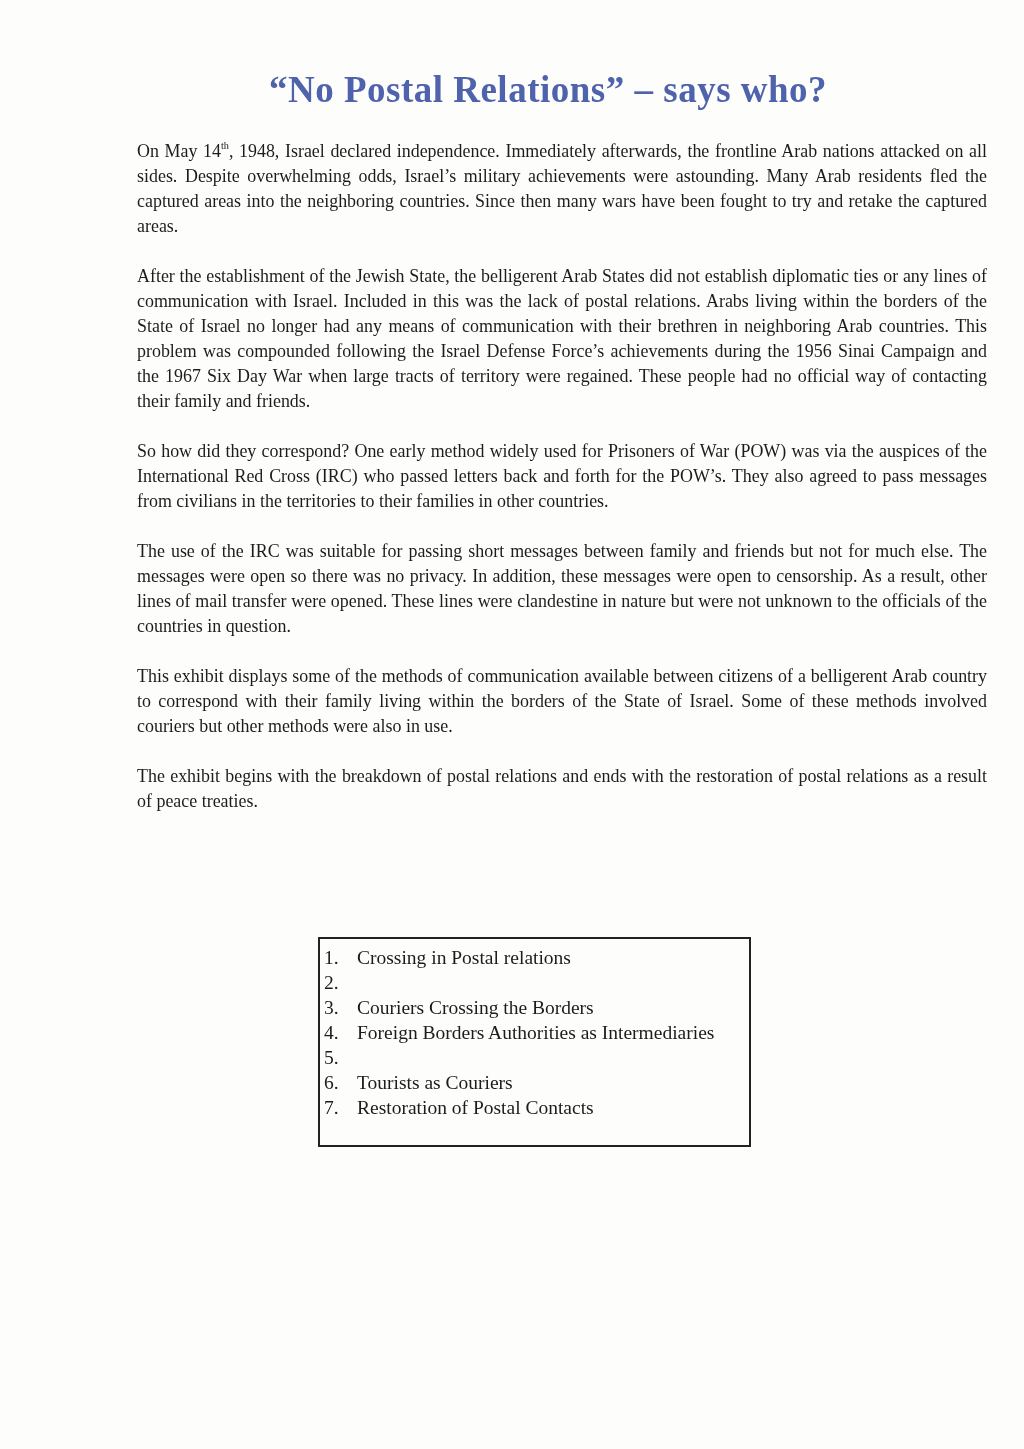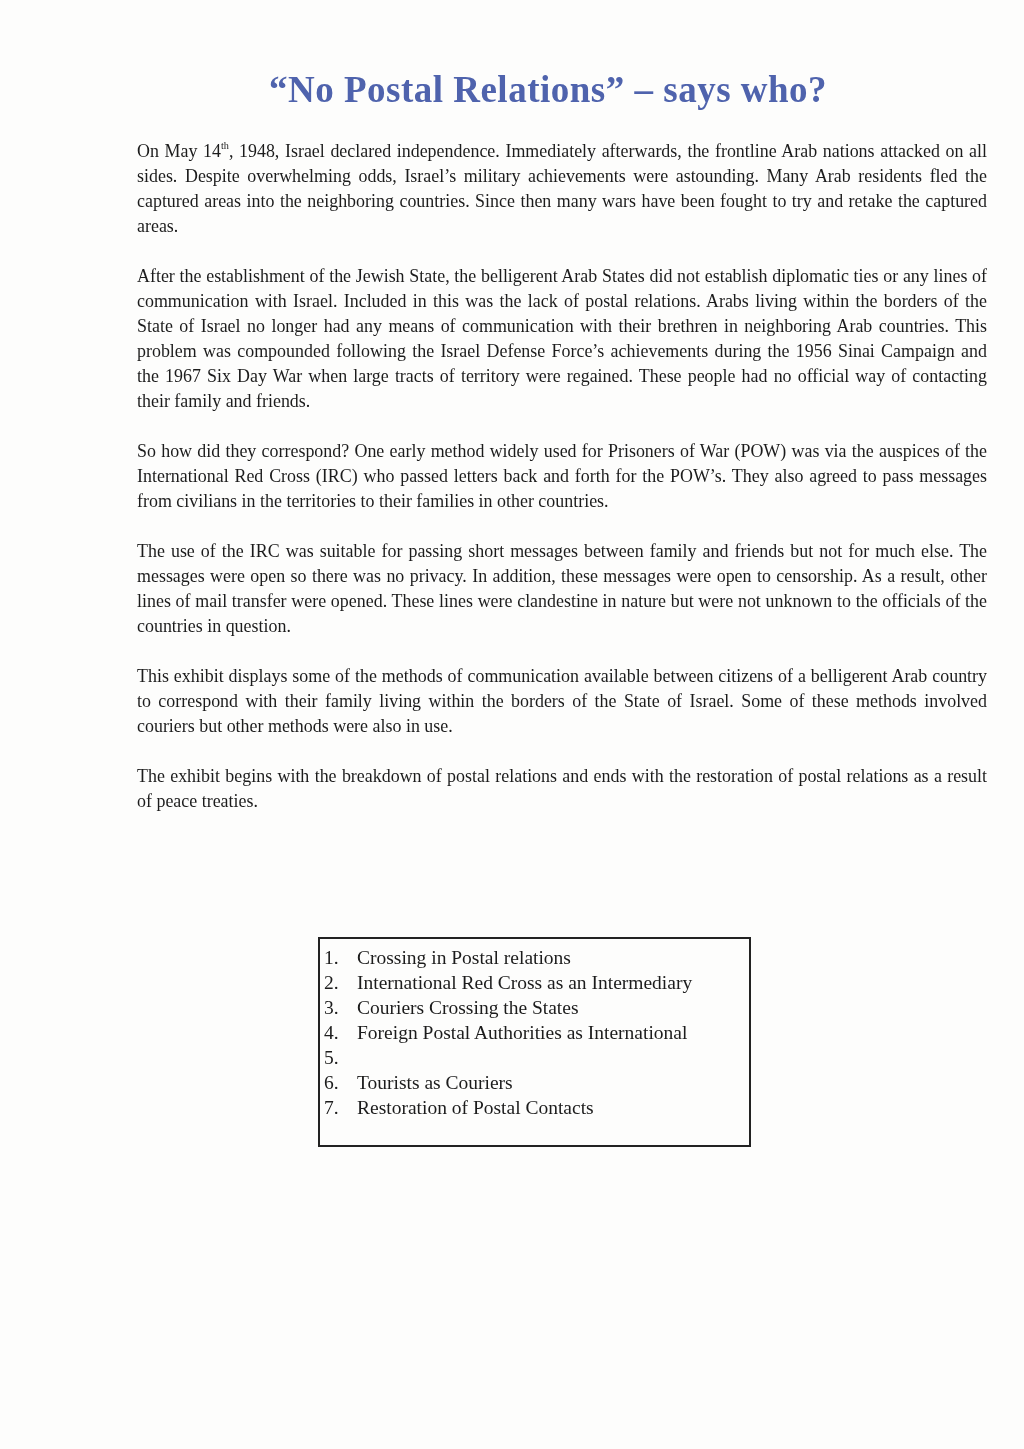--- a/index.html
+++ b/index.html
@@ -90,29 +90,28 @@
 </div>
 
 <div class="toc-box">
   <ol class="toc-list">
     <li class="toc-item">
         <span class="toc-num">1.</span>
         <span>Crossing in Postal relations</span>
       </li>
     <li class="toc-item">
         <span class="toc-num">2.</span>
-        <span>International Red Cross as an Intermediary</span>
       </li>
     <li class="toc-item">
         <span class="toc-num">3.</span>
-        <span>Couriers Crossing the States</span>
+        <span>Couriers Crossing the Borders</span>
       </li>
     <li class="toc-item">
         <span class="toc-num">4.</span>
-        <span>Foreign Postal Authorities as International</span>
+        <span>Foreign Borders Authorities as Intermediaries</span>
       </li>
     <li class="toc-item">
         <span class="toc-num">5.</span>
       </li>
     <li class="toc-item">
         <span class="toc-num">6.</span>
         <span>Tourists as Couriers</span>
       </li>
     <li class="toc-item">
         <span class="toc-num">7.</span>

